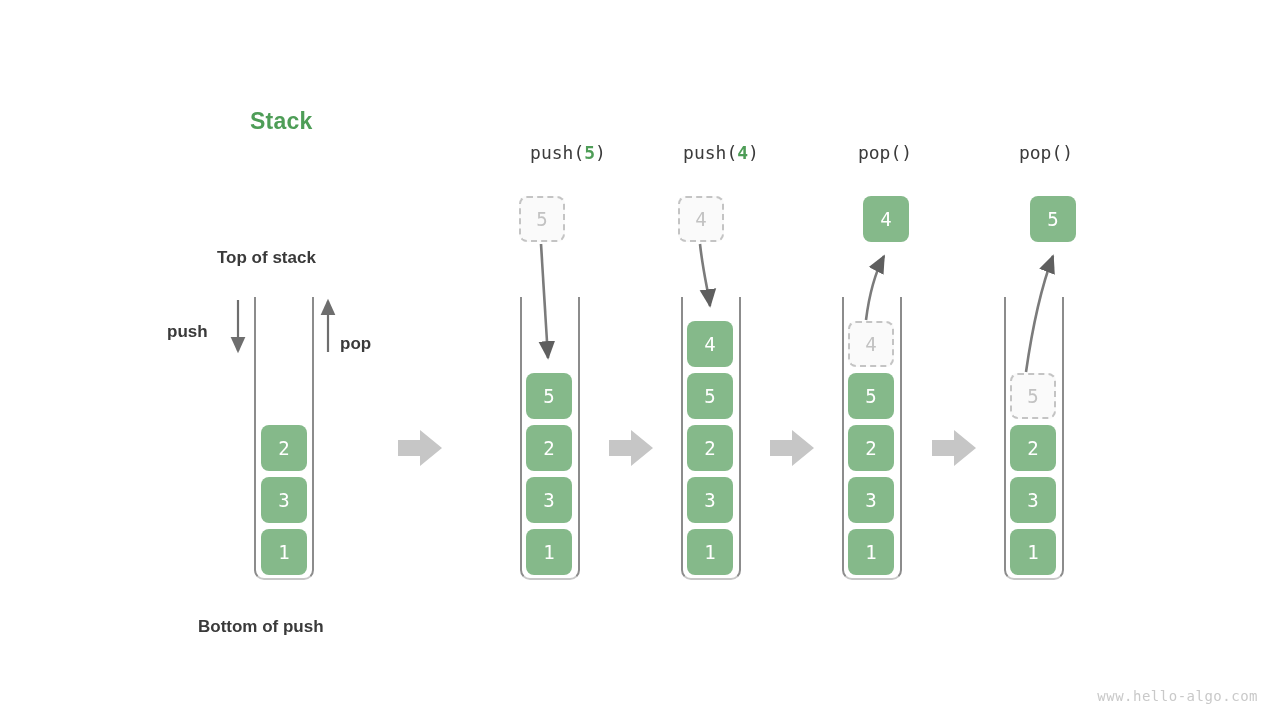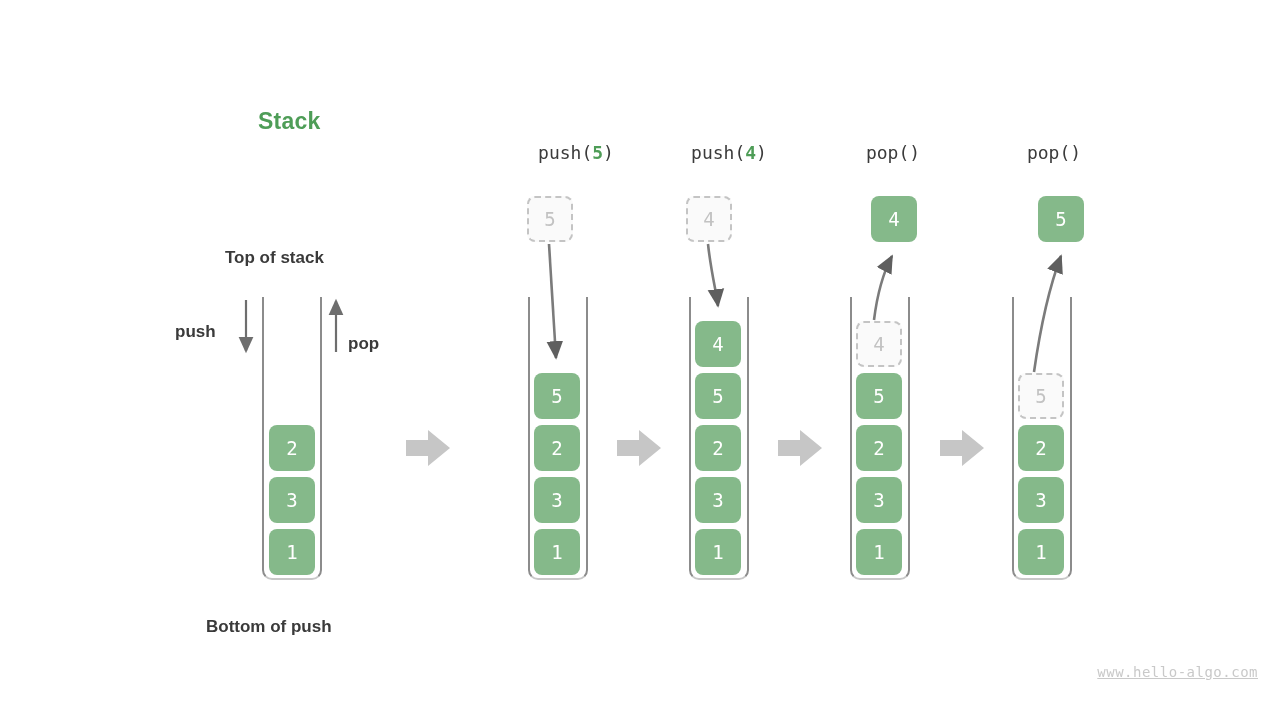--- a/index.html
+++ b/index.html
@@ -12,21 +12,20 @@
     height: 720px;
     position: relative;
     overflow: hidden;
     font-family: "Liberation Sans", sans-serif;
     -webkit-font-smoothing: antialiased;
   }
 
   .canvas {
     position: absolute;
     inset: 0;
-    margin-left: 8px;
   }
 
   
   .stack-title {
     position: absolute;
     left: 250px;
     top: 108px;
     font-size: 23px;
     font-weight: bold;
     color: #4e9d57;
@@ -52,26 +51,25 @@
     font-size: 18px;
     color: #3b3b3b;
     white-space: nowrap;
     transform: translateX(-50%);
   }
   .op-label .arg { color: #4e9d57; font-weight: bold; }
 
   .watermark {
     position: absolute;
     right: 22px;
-    top: 664px;
+    top: 688px;
     font-family: "DejaVu Sans Mono", "Liberation Mono", monospace;
     font-size: 14px;
     color: #c9c9c9;
     letter-spacing: 0.5px;
-    text-decoration: underline;
   }
 
   
   .stack-col {
     position: absolute;
   }
   .container-shape {
     position: absolute;
     border-left: 2px solid #8c8c8c;
     border-right: 2px solid #8c8c8c;

